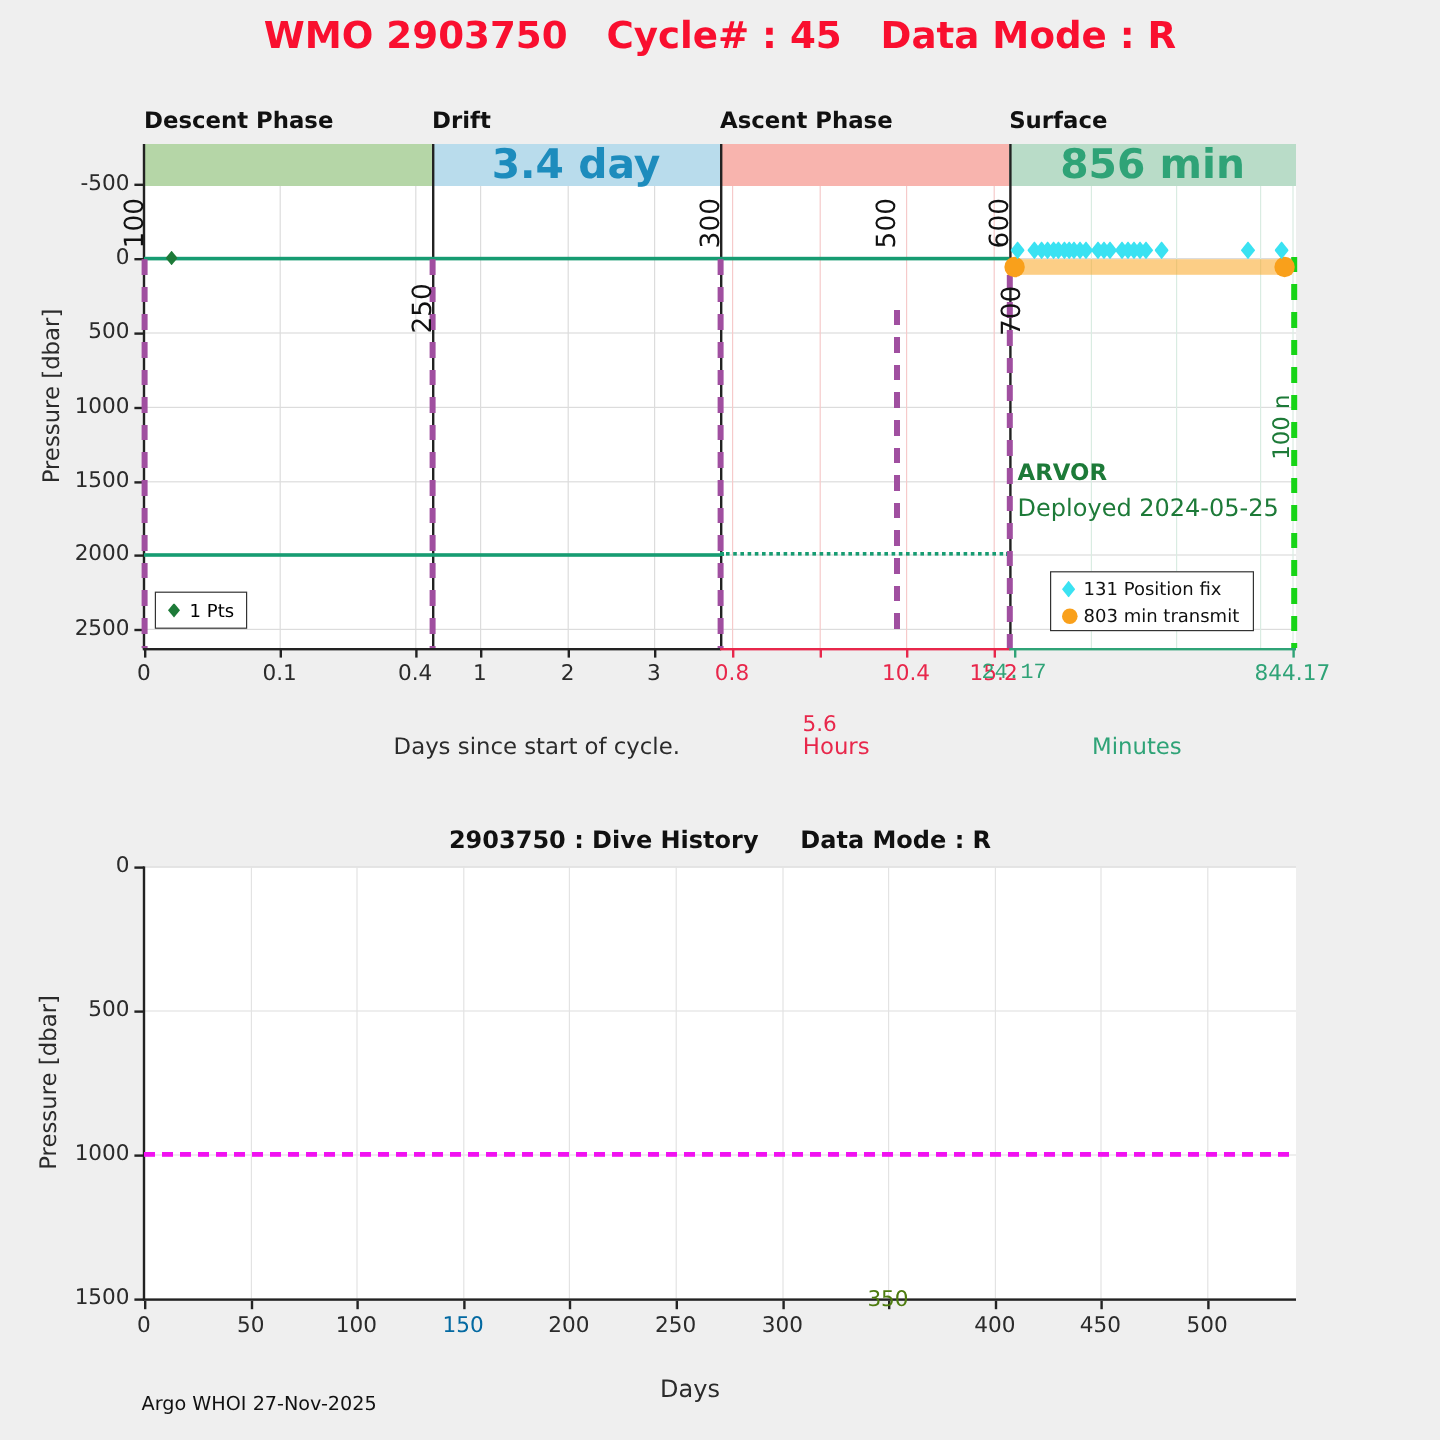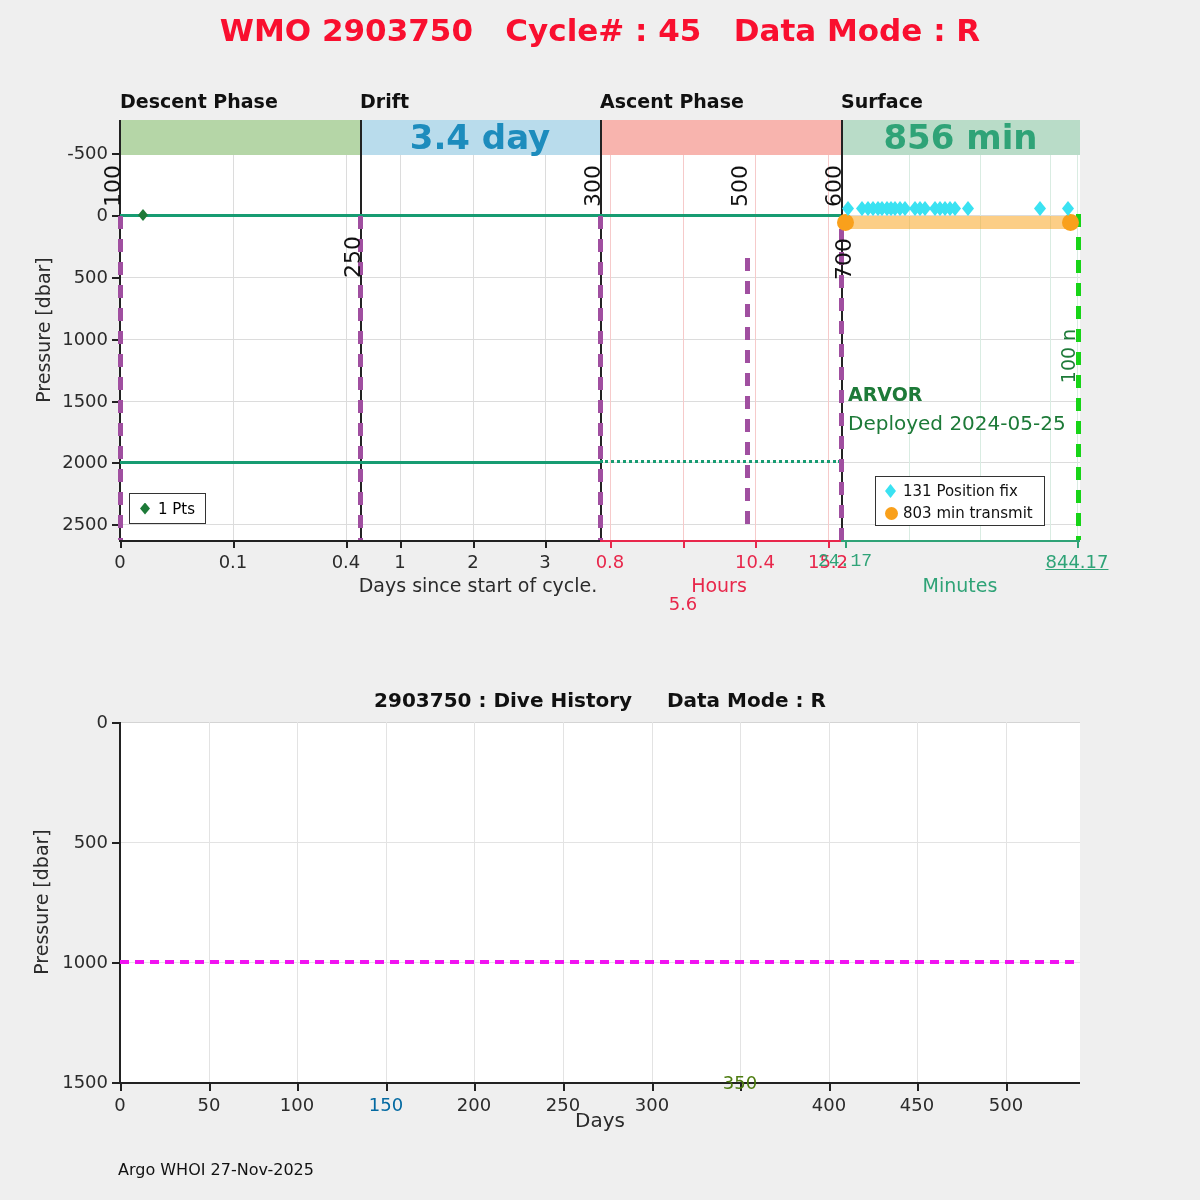--- a/index.html
+++ b/index.html
@@ -6,21 +6,21 @@
   html,body { background:#efefef; }
   body { font-family:"DejaVu Sans", sans-serif; }
   .canvas { position:relative; width:1200px; height:1200px; background:#efefef; overflow:hidden; }
   .abs { position:absolute; }
   .main-title { left:0; top:12px; width:1200px; text-align:center; font-size:31px; font-weight:bold; white-space:pre; }
   .phase-title { top:90px; height:24px; text-align:left; font-size:19px; font-weight:bold; color:#111; }
   .band { top:120px; height:35px; }
   .band-note { width:100%; height:35px; line-height:35px; text-align:center; font-size:34px; font-weight:bold; }
   .rot { transform:rotate(-90deg); transform-origin:center; text-align:center; }
   .ylab { width:220px; height:24px; font-size:19px; color:#2b2b2b; }
-  .caption { height:24px; text-align:center; font-size:19px; }
+  .caption { height:24px; text-align:left; font-size:19px;margin-top:37px; }
   .legend-box { background:#fff; border:1px solid #333; }
   .legend-row { display:flex; align-items:center; height:22px; padding-left:9px; font-size:15px; color:#111; }
   .diamond { clip-path:polygon(50% 0,100% 50%,50% 100%,0 50%); }
   .circle { border-radius:50%; }
   .tick-label { font-size:18px; text-align:center; }
   .small { font-size:15px; }
 </style>
 </head>
 <body>
 
@@ -105,21 +105,21 @@
         <div class="abs tick-label" style="left: 575px; top: 551px; width: 70px; color: rgb(232, 39, 75);">0.8</div>
         <div class="abs" style="left: 683px; top: 541px; width: 2px; height: 7px; background: rgb(232, 39, 75);"></div>
         <div class="abs tick-label" style="left: 648px; top: 551px; width: 70px; color: rgb(232, 39, 75); margin-top: 42px;">5.6</div>
         <div class="abs" style="left: 755px; top: 541px; width: 2px; height: 7px; background: rgb(232, 39, 75);"></div>
         <div class="abs tick-label" style="left: 720px; top: 551px; width: 70px; color: rgb(232, 39, 75);">10.4</div>
         <div class="abs" style="left: 828px; top: 541px; width: 2px; height: 7px; background: rgb(232, 39, 75);"></div>
         <div class="abs tick-label" style="left: 793px; top: 551px; width: 70px; color: rgb(232, 39, 75);">15.2</div>
         <div class="abs" style="left: 845px; top: 541px; width: 2px; height: 7px; background: rgb(47, 163, 119);"></div>
         <div class="abs tick-label" style="left: 805px; top: 551px; width: 80px; color: rgb(47, 163, 119); font-family: Liberation Mono, monospace;">24.17</div>
         <div class="abs" style="left: 1077px; top: 541px; width: 2px; height: 7px; background: rgb(47, 163, 119);"></div>
-        <div class="abs tick-label" style="left: 1037px; top: 551px; width: 80px; color: rgb(47, 163, 119); text-decoration: underline;">844.17</div>
+        <div class="abs tick-label" style="left: 1037px; top: 551px; width: 80px; color: rgb(47, 163, 119);">844.17</div>
         <div class="abs" style="left: 120px; top: 214px; width: 721px; height: 3px; background: rgb(23, 156, 114);"></div>
         <div class="abs" style="left: 120px; top: 461px; width: 480px; height: 3px; background: rgb(23, 156, 114);"></div>
         <div class="abs" style="left: 600px; top: 460px; width: 241px; height: 0px; border-top: 3px dotted rgb(23, 156, 114);"></div>
         <div class="abs" style="left: 118px; top: 216px; width: 5px; height: 324px; background: repeating-linear-gradient(rgb(160, 79, 160) 0px, rgb(160, 79, 160) 13px, transparent 13px, transparent 23px);"></div>
         <div class="abs" style="left: 358px; top: 216px; width: 5px; height: 324px; background: repeating-linear-gradient(rgb(160, 79, 160) 0px, rgb(160, 79, 160) 13px, transparent 13px, transparent 23px);"></div>
         <div class="abs" style="left: 598px; top: 216px; width: 5px; height: 324px; background: repeating-linear-gradient(rgb(160, 79, 160) 0px, rgb(160, 79, 160) 13px, transparent 13px, transparent 23px);"></div>
         <div class="abs" style="left: 745px; top: 258px; width: 5px; height: 273px; background: repeating-linear-gradient(rgb(160, 79, 160) 0px, rgb(160, 79, 160) 13px, transparent 13px, transparent 23px);"></div>
         <div class="abs" style="left: 839px; top: 229px; width: 5px; height: 311px; background: repeating-linear-gradient(rgb(160, 79, 160) 0px, rgb(160, 79, 160) 13px, transparent 13px, transparent 23px);"></div>
         <div class="abs" style="left: 1076px; top: 214px; width: 5px; height: 326px; background: repeating-linear-gradient(rgb(23, 212, 23) 0px, rgb(23, 212, 23) 13px, transparent 13px, transparent 23px);"></div>
         <div class="abs rot" style="left: 82px; top: 174px; width: 60px; height: 24px; font-size: 22px; color: rgb(17, 17, 17);">100</div>

